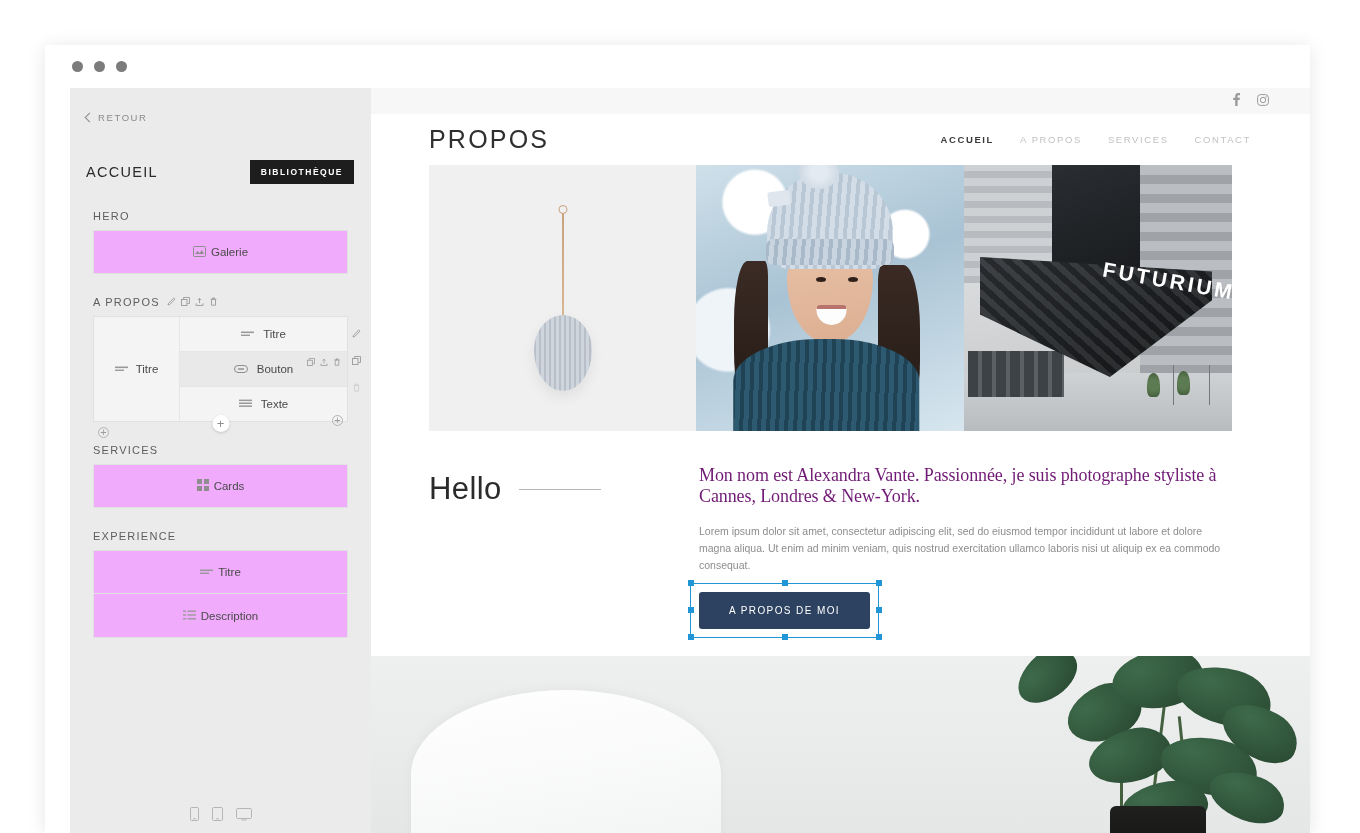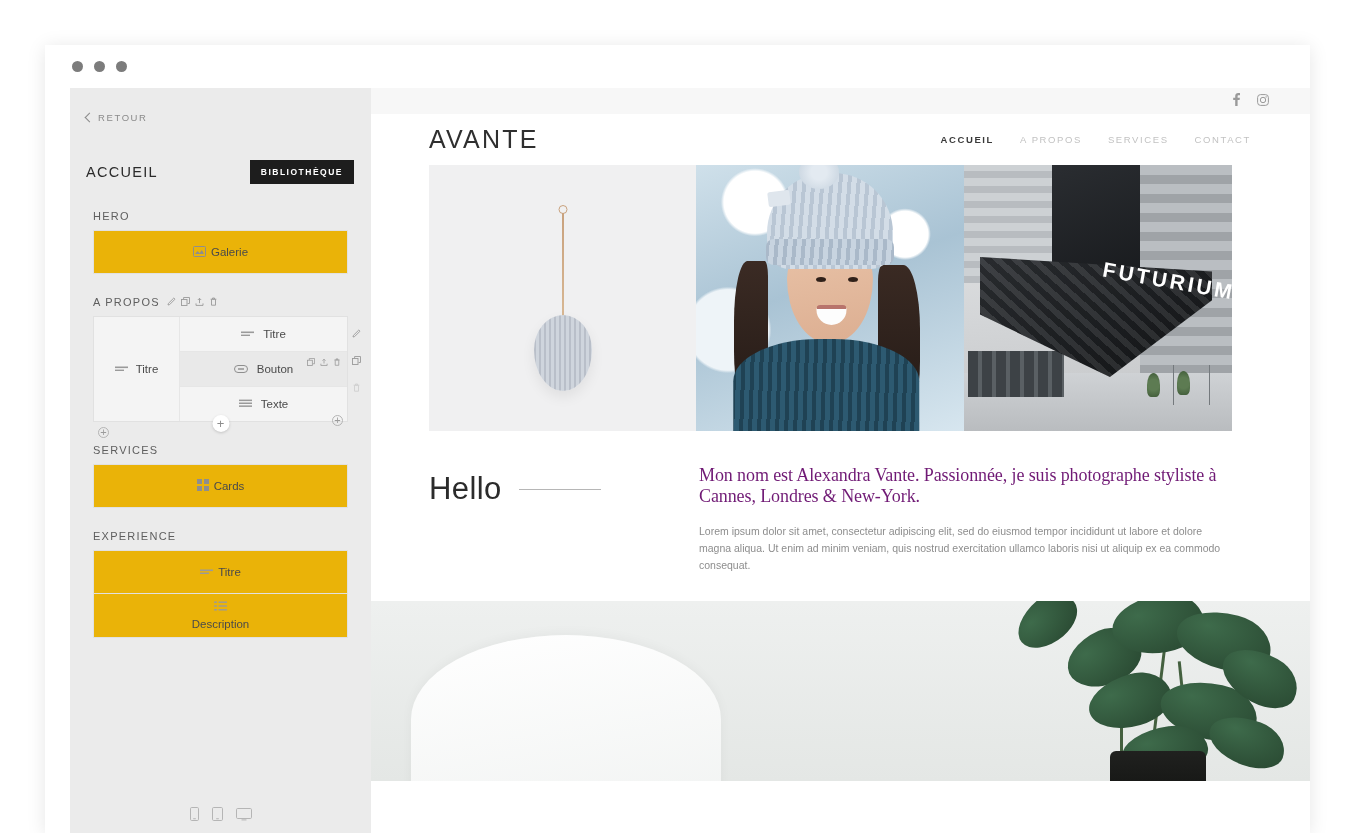--- a/index.html
+++ b/index.html
@@ -61,26 +61,26 @@
   .sections { margin-top: 26px; }
   .section { padding: 0 23px; margin-bottom: 22px; position: relative; }
   .section-label-row {
     display: flex; align-items: center; gap: 7px;
     font-size: 11px; letter-spacing: 1.25px; color: #5e5e5e;
     margin-bottom: 8px; height: 12px;
   }
   .mini-icons { display: flex; align-items: center; gap: 5px; }
 
   .block {
-    background: #eab308; border: 1px solid #e1e1e1;
+    background: #f0abfc; border: 1px solid #e1e1e1;
     display: flex; align-items: center; justify-content: center;
     height: 44px; font-size: 11.5px; color: #4a4a4a; gap: 5px; cursor: pointer;
   }
   .block.empty { height: 44px; color: #9a9a9a; }
-  .block + .block { border-top: none; flex-direction: column; }
+  .block + .block { border-top: none; }
 
   
   .apropos-wrap { position: relative; }
   .apropos {
     display: flex; border: 1px solid #e1e1e1; background: #f4f4f4;
     height: 106px;
   }
   .ap-left {
     width: 86px; border-right: 1px solid #e6e6e6;
     display: flex; align-items: center; justify-content: center;
@@ -595,21 +595,21 @@
         <span class="icn">
           <svg width="12" height="12" viewBox="0 0 12 12">
               <rect x="0.6" y="0.6" width="10.8" height="10.8" rx="3" fill="none" stroke="#9a9a9a" stroke-width="1"></rect>
               <circle cx="6" cy="6" r="2.7" fill="none" stroke="#9a9a9a" stroke-width="1"></circle>
               <circle cx="9.1" cy="2.9" r="0.72" fill="#9a9a9a"></circle>
             </svg>
         </span>
       </div>
 
       <div class="site-header">
-        <span class="logo">AVANTE</span>
+        <span class="logo">PROPOS</span>
         <nav class="nav">
           <a class="active">ACCUEIL</a>
           <a>A PROPOS</a>
           <a>SERVICES</a>
           <a>CONTACT</a>
         </nav>
       </div>
 
       <div class="hero">
         <div class="hero-img hero-1">
@@ -652,20 +652,33 @@
       <div class="about">
         <div class="about-left">
           <div class="hello-row">
             <span class="hello">Hello</span>
             <span class="hello-line"></span>
           </div>
         </div>
         <div class="about-right">
           <h2 class="about-h2">Mon nom est Alexandra Vante. Passionnée, je suis photographe styliste à Cannes, Londres &amp; New-York.</h2>
           <p class="about-p">Lorem ipsum dolor sit amet, consectetur adipiscing elit, sed do eiusmod tempor incididunt ut labore et dolore magna aliqua. Ut enim ad minim veniam, quis nostrud exercitation ullamco laboris nisi ut aliquip ex ea commodo consequat.</p>
+          <div class="btn-wrap">
+            <button class="cta">A PROPOS DE MOI</button>
+            <div class="sel-box">
+              <span class="handle h-tl"></span>
+              <span class="handle h-tc"></span>
+              <span class="handle h-tr"></span>
+              <span class="handle h-ml"></span>
+              <span class="handle h-mr"></span>
+              <span class="handle h-bl"></span>
+              <span class="handle h-bc"></span>
+              <span class="handle h-br"></span>
+            </div>
+          </div>
         </div>
       </div>
 
       <div class="bottom-img">
         <div class="chair"></div>
         <div class="monstera">
           <div class="stem" style="left:150px;top:60px;height:130px;"></div>
           <div class="stem" style="left:186px;top:40px;height:150px;transform:rotate(7deg);"></div>
           <div class="stem" style="left:214px;top:70px;height:120px;transform:rotate(-6deg);"></div>
           <div class="leaf" style="left:96px;top:40px;width:76px;height:54px;transform:rotate(-24deg);"></div>

